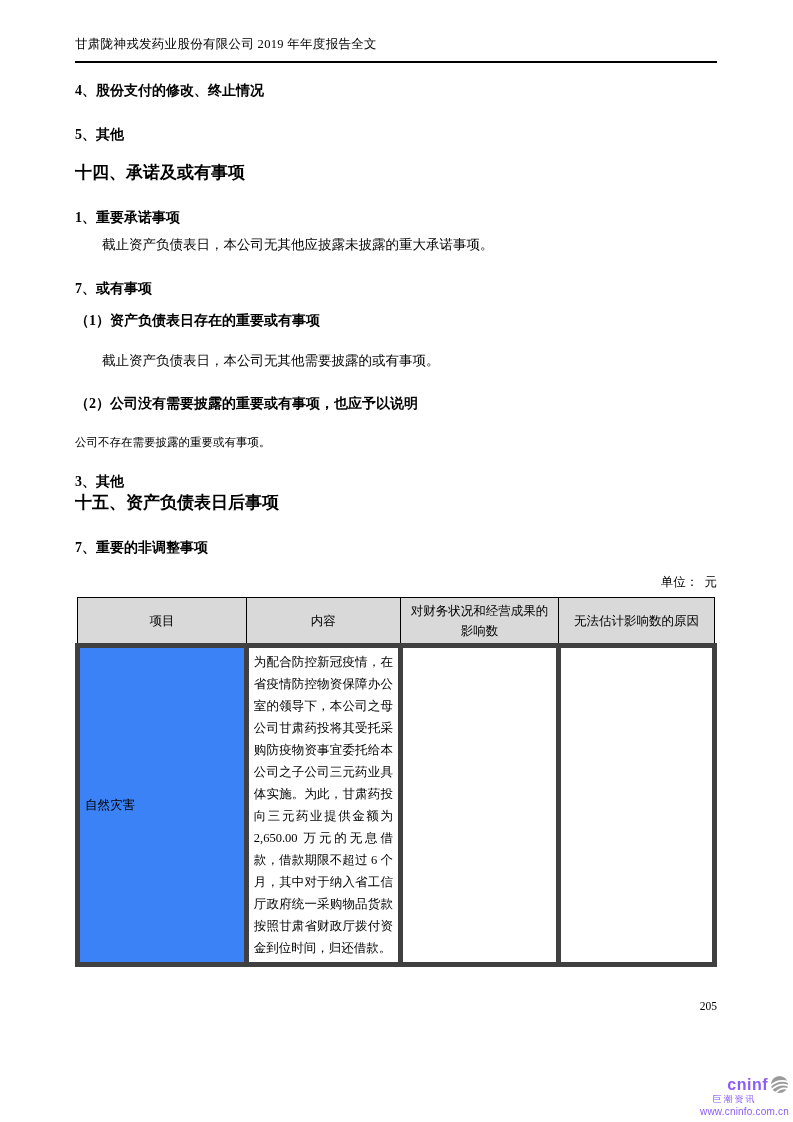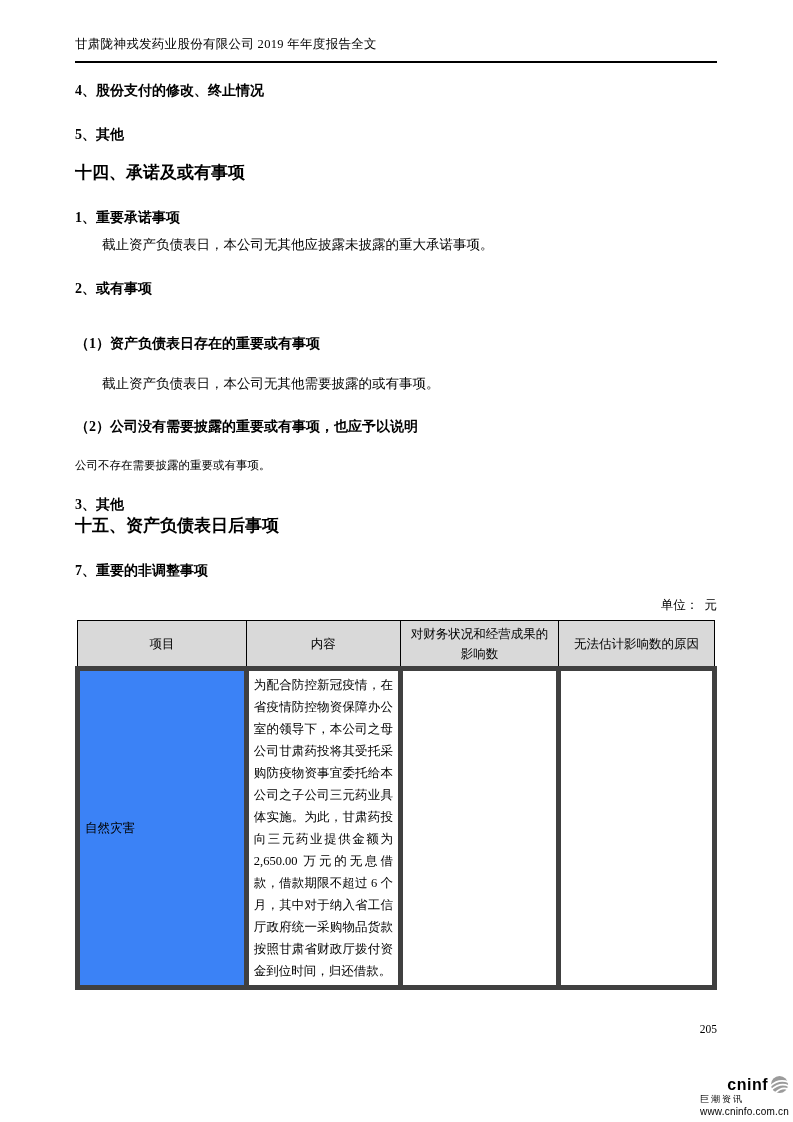--- a/index.html
+++ b/index.html
@@ -35,21 +35,21 @@
   .small { font-size: 11.5px; line-height: 16px; }
   .para { font-size: 13.5px; line-height: 18px; text-indent: 2em; }
 
   .mt-s4   { margin-top: 19px; }
   .mt-s5   { margin-top: 26px; }
   .mt-h14  { margin-top: 17px; }
   .mt-c1h  { margin-top: 23px; }
   .mt-lbl  { margin-top: 21px; }
   .mt-p1   { margin-top: 9px;  }
   .mt-s2   { margin-top: 25px; }
-  .mt-sub1 { margin-top: 36px; }
+  .mt-sub1 { margin-top: 13px; }
   .mt-p2   { margin-top: 22px; }
   .mt-sub2 { margin-top: 24px; }
   .mt-p3   { margin-top: 21px; }
   .mt-s3   { margin-top: 22px; }
   .mt-h15  { }
   .mt-na   { margin-top: 23px; }
   .mt-unit { margin-top: 17px; }
 
   .unit {
     font-size: 12.5px;
@@ -94,22 +94,22 @@
   }
   .page-number {
     text-align: right;
     font-size: 11.5px;
     margin-top: 33px;
   }
   .cninfo-logo {
     position: absolute;
     right: 4px;
     bottom: 5px;
-    color: #000000;
-    text-align: left;
+    color: #8b5cf6;
+    text-align: center;
     font-family: "Liberation Sans", "DejaVu Sans", sans-serif;
     line-height: 1.1;
   }
   .logo-top {
     display: flex;
     align-items: center;
     justify-content: flex-end;
     gap: 2px;
   }
   .logo-brand {
@@ -138,21 +138,21 @@
     </div>
 
     <div class="h3 mt-s4">4、股份支付的修改、终止情况</div>
     <div class="h3 mt-s5">5、其他</div>
 
     <div class="h1 mt-h14">十四、承诺及或有事项</div>
 
     <div class="h2 mt-c1h">1、重要承诺事项</div>
     <div class="para mt-p1">截止资产负债表日，本公司无其他应披露未披露的重大承诺事项。</div>
 
-    <div class="h2 mt-s2">2、或有事项</div>
+    <div class="h2 mt-s2">7、或有事项</div>
     <div class="h2 mt-sub1">（1）资产负债表日存在的重要或有事项</div>
     <div class="para mt-p2">截止资产负债表日，本公司无其他需要披露的或有事项。</div>
     <div class="h2 mt-sub2">（2）公司没有需要披露的重要或有事项，也应予以说明</div>
     <div class="small mt-p3">公司不存在需要披露的重要或有事项。</div>
 
     <div class="h2 mt-s3">3、其他</div>
 
     <div class="h1 mt-h15">十五、资产负债表日后事项</div>
     <div class="h2 mt-na">7、重要的非调整事项</div>
 

